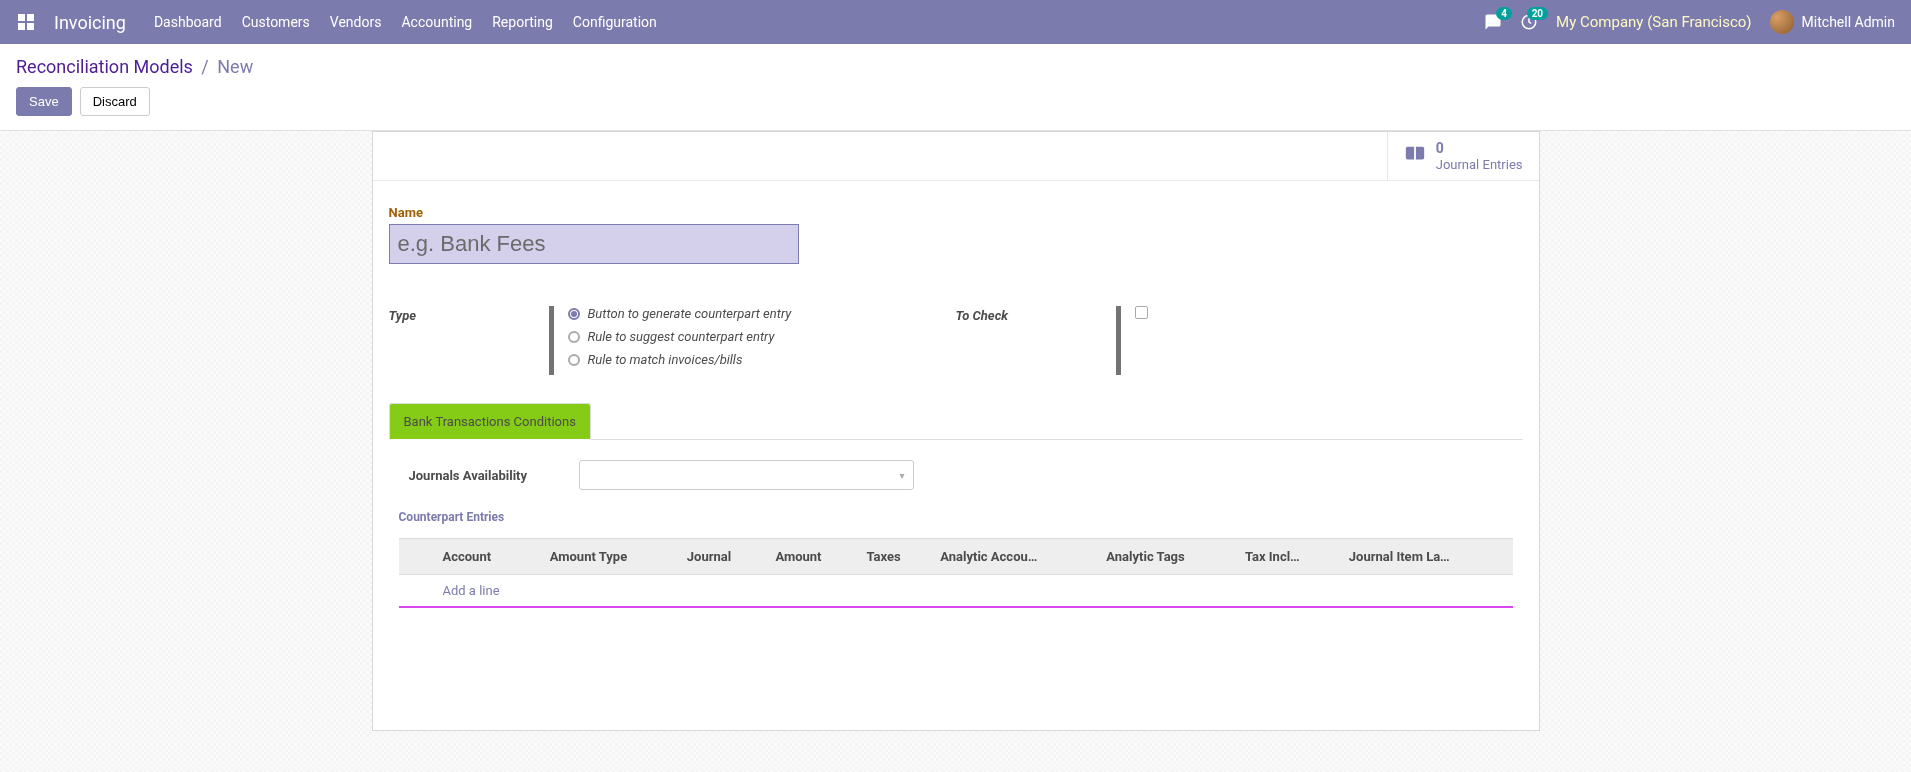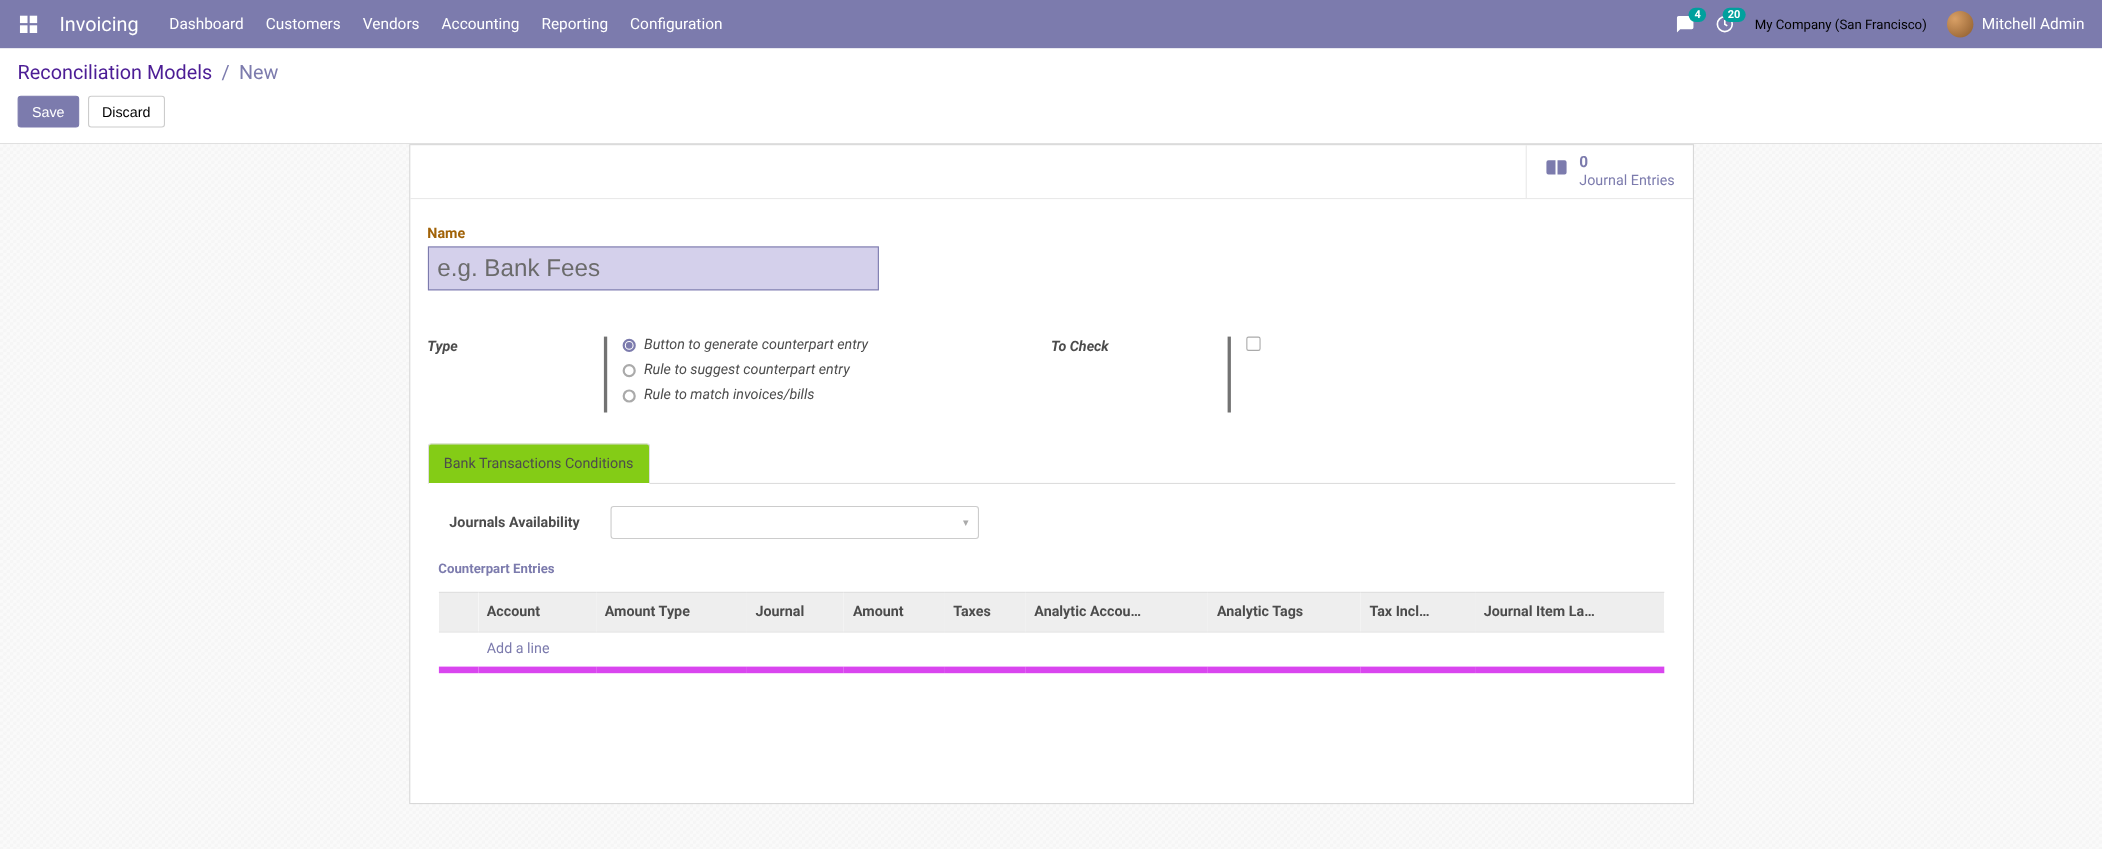--- a/index.html
+++ b/index.html
@@ -5,21 +5,21 @@
 * { box-sizing: border-box; margin: 0; padding: 0; }
 body { font-family: -apple-system, BlinkMacSystemFont, "Segoe UI", Roboto, "Helvetica Neue", Arial, sans-serif; font-size: 14px; color: #4c4c4c; background: #f9f9f9; }
 .topnav { background: #7c7bad; color: #fff; display: flex; align-items: center; height: 44px; padding: 0 16px; }
 .topnav .apps-icon { width: 20px; height: 20px; margin-right: 18px; display: inline-flex; align-items: center; justify-content: center; cursor: pointer; }
 .topnav .brand { font-size: 18px; font-weight: 400; margin-right: 28px; }
 .topnav .menu { display: flex; gap: 20px; flex: 1; }
 .topnav .menu a { color: #fff; text-decoration: none; font-size: 14px; cursor: pointer; }
 .topnav .right { display: flex; align-items: center; gap: 18px; }
 .topnav .badge-icon { position: relative; display: inline-flex; align-items: center; cursor: pointer; }
 .topnav .badge { position: absolute; top: -6px; right: -10px; background: #00a09d; color:#fff; font-size: 10px; font-weight: bold; padding: 1px 5px; border-radius: 8px; }
-.topnav .company { color: #000000; font-size: 12px; cursor: pointer; }
+.topnav .company { color: #fef9c3; font-size: 15px; cursor: pointer; }
 .topnav .user { display: flex; align-items: center; gap: 8px; cursor: pointer; }
 .topnav .avatar { width: 24px; height: 24px; border-radius: 50%; background: radial-gradient(circle at 30% 30%, #d9a066, #8b5a2b); display:inline-block; }
 
 .control-panel { background: #fff; padding: 12px 16px 14px 16px; border-bottom: 1px solid #e0e0e0; }
 .breadcrumb { font-size: 18px; color: #7c7bad; margin-bottom: 10px; }
 .breadcrumb .link { color: #4c1d95; cursor: pointer; }
 .breadcrumb .sep { color: #7c7bad; margin: 0 4px; }
 .breadcrumb .current { color: #7c7bad; }
 .cp-buttons { display: flex; gap: 8px; }
 .btn { padding: 6px 12px; font-size: 13px; border-radius: 3px; border: 1px solid #ccc; background: #fff; cursor: pointer; }
@@ -37,42 +37,42 @@
 .stat-btn .stat-label { color:#7c7bad; font-size:13px; }
 
 .sheet-body { padding: 24px 16px 16px 16px; }
 .field-label { font-weight: bold; color:#a16207; font-size:13px; margin-bottom:4px; display:block; }
 .name-input { width: 410px; font-size: 22px; padding: 6px 8px; border:1px solid #7c7bad; background:#d4d0eb; color:#1d4ed8; outline:none; }
 .name-input::placeholder { color:#6b6b6b; }
 
 .group-row { display:flex; margin-top:42px;font-style:italic; }
 .group-col { flex:1; display:flex; }
 .group-col .lbl { width:160px; font-weight:bold; font-size:13px; padding-top:2px; }
-.group-col .val { flex:1; border-left:3px solid #737373; padding-left:14px; }
+.group-col .val { flex:1; border-left:5px solid #737373; padding-left:14px; }
 .radio-item { display:flex; align-items:center; gap:8px; margin-bottom:8px; font-size:13px; color:#4c4c4c; }
 .radio-dot { width:12px; height:12px; border:2px solid #7c7bad; border-radius:50%; display:inline-flex; align-items:center; justify-content:center; }
 .radio-dot.checked::after { content:""; width:6px; height:6px; background:#7c7bad; border-radius:50%; }
 .radio-dot.unchecked { border-color:#aaa; }
 .checkbox { width:13px; height:13px; border:1px solid #aaa; border-radius:2px; display:inline-block; }
 
 .tabs { margin-top:28px; }
 .tab-bar { display:flex; border-bottom:1px solid #ddd; }
 .tab { padding:10px 14px; border:1px solid #ddd; border-bottom:1px solid #fff; background:#84cc16; margin-bottom:-1px; font-size:13px; color:#4c4c4c; cursor:pointer; border-radius:3px 3px 0 0; }
 .tab-content { padding:20px 10px; }
 
-.inner-group { display:flex; align-items:center; gap:16px; margin-bottom:20px; }
+.inner-group { display:flex; align-items:center; gap:40px; margin-bottom:20px; }
 .inner-group .lbl2 { font-weight:bold; font-size:13px; width:140px; text-align:left; padding-left:10px; }
 .m2m-input { width:335px; height:30px; border:1px solid #ccc; border-radius:3px; position:relative; }
 .m2m-input .caret { position:absolute; right:8px; top:50%; transform:translateY(-50%); color:#aaa; font-size:10px; }
 
 .section-title { color:#7c7bad; font-size:12px; font-weight:bold; margin:10px 0 14px 0; }
 
 .list-table { width:100%; border-collapse:collapse; }
 .list-table th { text-align:left; padding:10px 8px; background:#eee; border-top:1px solid #ddd; border-bottom:1px solid #ddd; font-weight:bold; font-size:13px; color:#4c4c4c; white-space:nowrap; overflow:hidden; text-overflow:ellipsis; }
-.list-table td { padding:8px; font-size:13px; border-bottom:6px solid #d946ef;margin-top:48px; }
+.list-table td { padding:8px; font-size:13px; border-bottom:2px solid #d946ef;margin-top:48px; }
 .add-line { color:#7c7bad; cursor:pointer; }
 .handle-col { width:36px; }
 
 ::-webkit-scrollbar { width:16px; }
 ::-webkit-scrollbar-track { background:#f0f0f0; }
 ::-webkit-scrollbar-thumb { background:#c8c8c8; border-radius:8px; border:3px solid #f0f0f0; }
 </style>
 </head>
 <body>
 

